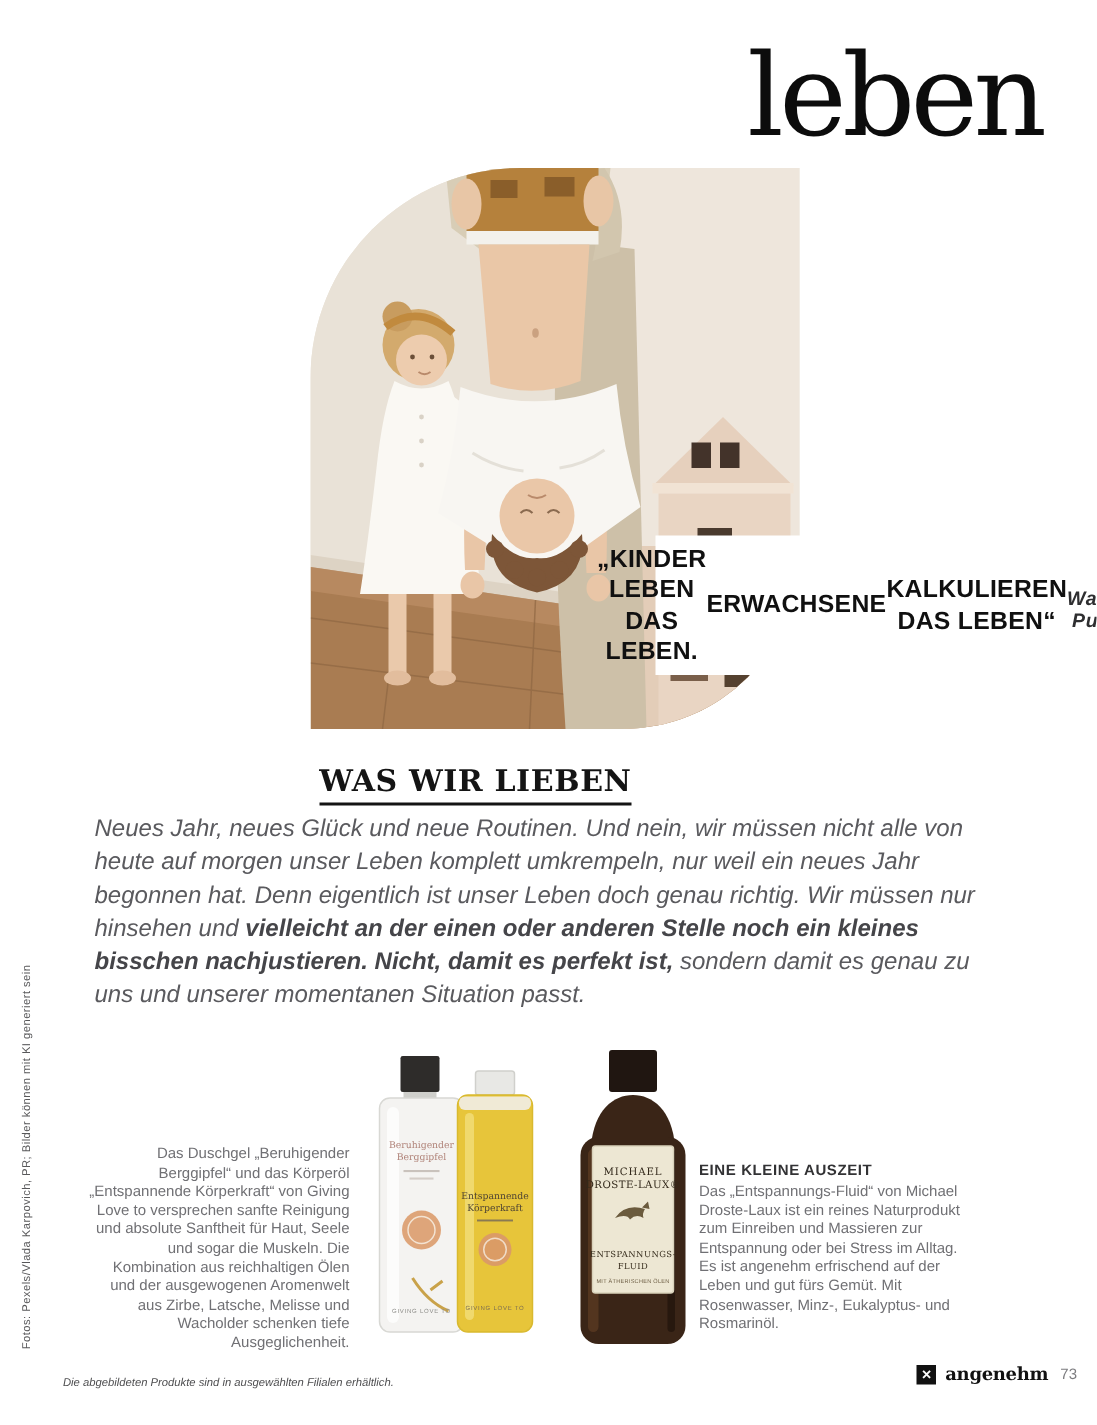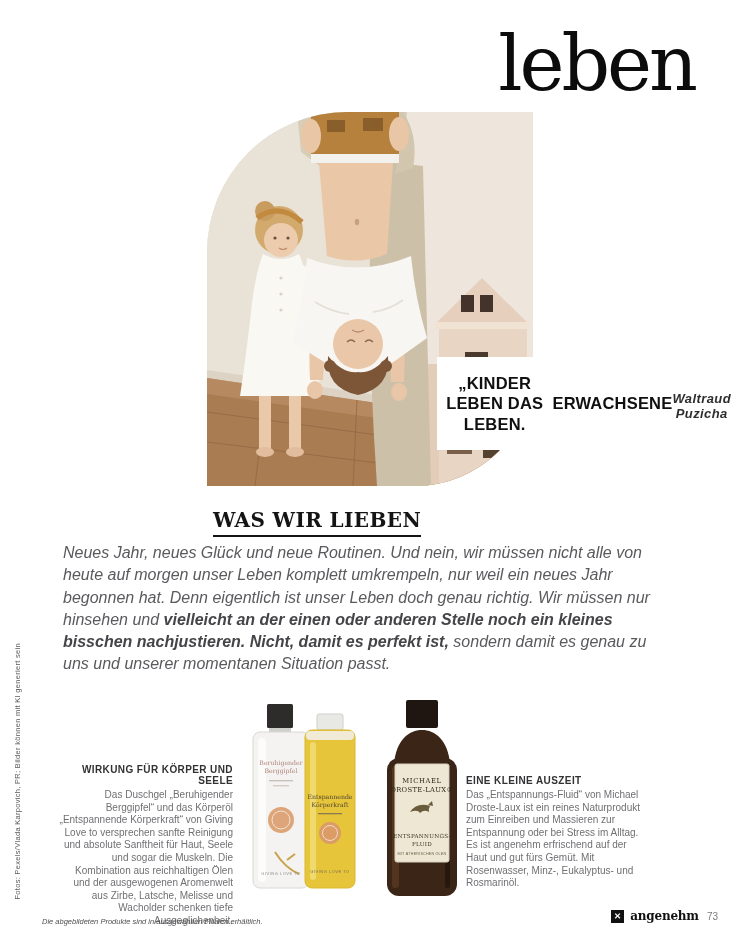--- a/index.html
+++ b/index.html
@@ -178,31 +178,31 @@
       <circle cx="179" cy="254" r="6" fill="#7d5638"></circle>
       <ellipse cx="108" cy="278" rx="8" ry="9" fill="#e9c6a7"></ellipse>
       <ellipse cx="192" cy="280" rx="8" ry="9" fill="#e9c6a7"></ellipse>
     </g>
   </svg>
 </div>
 
 <div class="abs quote-panel">
   <div class="quote-line">„KINDER LEBEN DAS LEBEN.</div>
   <div class="quote-line">ERWACHSENE</div>
+  <div class="quote-line">KALKULIEREN DAS LEBEN“</div>
   <div class="quote-author">Waltraud Puzicha</div>
 </div>
 
 <div class="abs article-heading">
   <span>WAS WIR LIEBEN</span>
 </div>
 
 <p class="abs intro"><span>Neues Jahr, neues Glück und neue Routinen. Und nein, wir müssen nicht alle von heute auf morgen unser Leben komplett umkrempeln, nur weil ein neues Jahr begonnen hat. Denn eigentlich ist unser Leben doch genau richtig. Wir müssen nur hinsehen und </span><span class="b">vielleicht an der einen oder anderen Stelle noch ein kleines bisschen nachjustieren. Nicht, damit es perfekt ist,</span><span> sondern damit es genau zu uns und unserer momentanen Situation passt.</span></p>
 
 <div class="abs prod-text prod-text-left">
-  <h3>WIRKUNG FÜR KÖRPER UND SEELE</h3>
   <p>Das Duschgel „Beruhigender Berggipfel“ und das Körperöl „Entspannende Körperkraft“ von Giving Love to versprechen sanfte Reinigung und absolute Sanftheit für Haut, Seele und sogar die Muskeln. Die Kombination aus reichhaltigen Ölen und der ausgewogenen Aromenwelt aus Zirbe, Latsche, Melisse und Wacholder schenken tiefe Ausgeglichenheit.</p>
 </div>
 
 <svg class="abs bottles-left" width="112" height="190" viewBox="0 0 112 190">
   <g>
     <rect x="20" y="2" width="26" height="24" rx="1.5" fill="#2e2c2a"></rect>
     <rect x="22" y="26" width="22" height="4" fill="#cfcfcb"></rect>
     <rect x="6" y="30" width="56" height="156" rx="7" fill="#f4f3f1" stroke="#d8d8d4" stroke-width="1"></rect>
     <rect x="11" y="36" width="8" height="144" rx="4" fill="#ffffff" opacity="0.7"></rect>
     <text class="serif" x="34" y="63" text-anchor="middle" font-size="6.2" fill="#b08379">Beruhigender</text>
@@ -238,21 +238,21 @@
   <text class="serif" x="41" y="83" text-anchor="middle" font-size="6.8" letter-spacing="0.6" fill="#33291b">MICHAEL</text>
   <text class="serif" x="41" y="92" text-anchor="middle" font-size="6.8" letter-spacing="0.3" fill="#33291b">DROSTE-LAUX®</text>
   <path d="M29,112 q7,-10 20,-6 q-2,3 -1,6 q-5,-3 -9,1 q-2,-4 -10,-1 Z M47,105 l4,-4 l1,5 Z" fill="#6b5b3d"></path>
   <text class="serif" x="41" y="138" text-anchor="middle" font-size="5.6" letter-spacing="0.3" fill="#3a3020">ENTSPANNUNGS-</text>
   <text class="serif" x="41" y="146" text-anchor="middle" font-size="5.6" letter-spacing="0.3" fill="#3a3020">FLUID</text>
   <text x="41" y="155" text-anchor="middle" font-size="3.7" letter-spacing="0.2" fill="#6e5f45">MIT ÄTHERISCHEN ÖLEN</text>
 </svg>
 
 <div class="abs prod-text prod-text-right">
   <h3>EINE KLEINE AUSZEIT</h3>
-  <p>Das „Entspannungs-Fluid“ von Michael Droste-Laux ist ein reines Naturprodukt zum Einreiben und Massieren zur Entspannung oder bei Stress im Alltag. Es ist angenehm erfrischend auf der Haut und gut fürs Gemüt. Mit Rosenwasser, Minz-, Eukalyptus- und Rosmarinöl.</p>
+  <p>Das „Entspannungs-Fluid“ von Michael Droste-Laux ist ein reines Naturprodukt zum Einreiben und Massieren zur Entspannung oder bei Stress im Alltag. Es ist angenehm erfrischend auf der Leben und gut fürs Gemüt. Mit Rosenwasser, Minz-, Eukalyptus- und Rosmarinöl.</p>
 </div>
 
 <div class="abs footer-note">Die abgebildeten Produkte sind in ausgewählten Filialen erhältlich.</div>
 
 <div class="abs brand-footer">
   <div class="brand-logo">✕</div>
   <div class="brand-name">angenehm</div>
   <div class="page-number">73</div>
 </div>
 

